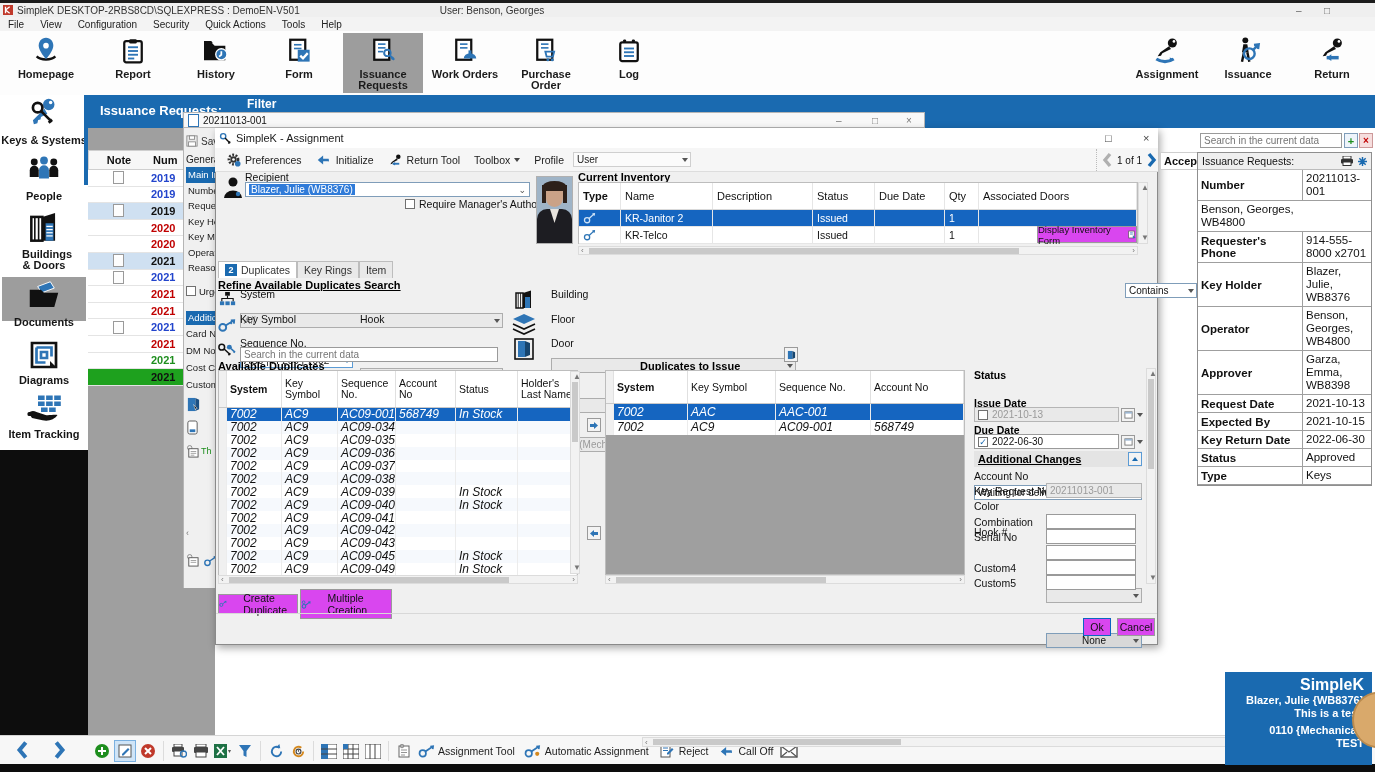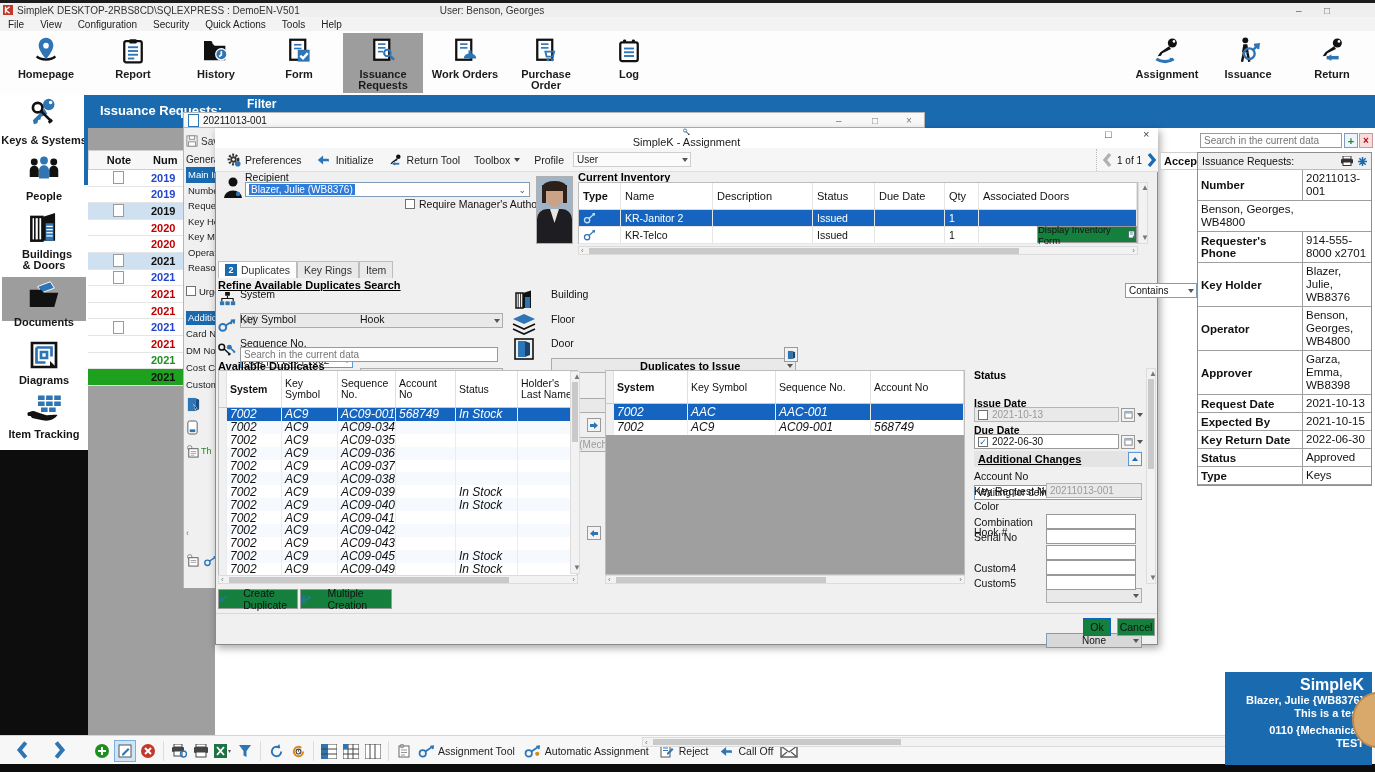--- a/index.html
+++ b/index.html
@@ -42,21 +42,21 @@
   #rw{left:183px;top:112px;width:742px;height:16px;background:#f8f8f8;border:1px solid #b5b5b5;box-sizing:border-box;display:flex;align-items:center;font-size:10px;}
   #rw-body{left:183px;top:128px;width:34px;height:460px;background:#f0f0f0;border-left:1px solid #b5b5b5;}
   #rw-strip{left:186px;top:131px;width:100px;}
   .rw-save{display:flex;align-items:center;gap:3px;font-size:10px;color:#333;height:20px;}
   .rw-tab{font-size:10px;color:#222;height:16px;display:flex;align-items:center;}
   .rw-nav-item{font-size:9.5px;color:#222;height:15.5px;display:flex;align-items:center;padding-left:2px;width:30px;overflow:hidden;white-space:nowrap;}
   .rw-nav-item.active{background:#1a6ab0;color:#fff;}
   .rw-field{font-size:9.5px;color:#222;height:17px;display:flex;align-items:center;width:30px;overflow:hidden;white-space:nowrap;}
   
   #dlg{left:215px;top:128px;width:943px;height:517px;background:#f0f0f0;border:1px solid #8a8a8a;box-sizing:border-box;box-shadow:2px 3px 8px rgba(0,0,0,.35);}
-  #dlg-title{left:215px;top:128px;width:943px;height:20px;background:#fff;border-bottom:1px solid #ddd;display:flex;align-items:center;font-size:11px;color:#1a1a1a;flex-direction:column;}
+  #dlg-title{left:215px;top:128px;width:943px;height:20px;background:#fff;border-bottom:1px solid #ddd;display:flex;align-items:center;font-size:11px;color:#1a1a1a;}
   #dlg-toolbar{left:215px;top:148px;width:943px;height:24px;background:#f6f6f6;border-bottom:1px solid #ddd;display:flex;align-items:center;font-size:10.5px;color:#222;gap:4px;padding-left:6px;box-sizing:border-box;}
   .dtb{display:flex;align-items:center;gap:4px;padding:0 5px;height:20px;}
   .combo{background:#fff;border:1px solid #7f9db9;height:15px;box-sizing:border-box;display:flex;align-items:center;padding:0 3px;font-size:10px;position:relative;}
   .combo .dd{position:absolute;right:2px;top:5px;width:0;height:0;border-left:3.5px solid transparent;border-right:3.5px solid transparent;border-top:4px solid #555;}
   .combo.dis{background:#e9e9e9;border-color:#adadad;color:#9a9a9a;}
   .lblf{font-size:10.5px;color:#111;}
   .bold-ul{font-weight:bold;text-decoration:underline;font-size:11px;color:#000;}
   .cb{width:10px;height:10px;border:1px solid #707070;background:#fff;display:inline-block;box-sizing:border-box;line-height:8px;font-size:9px;color:#1a6ab0;text-align:center;}
   .inv-head{display:grid;grid-template-columns:42px 92px 100px 62px 70px 34px 1fr;height:26px;align-items:center;font-size:11px;border-bottom:1px solid #d9d9d9;background:#fff;font-weight:normal;}
   .inv-row{display:grid;grid-template-columns:42px 92px 100px 62px 70px 34px 1fr;height:16px;align-items:center;font-size:10.5px;border-bottom:1px solid #e6e6e6;background:#fff;}
@@ -81,21 +81,21 @@
   .sb-track{background:#f2f2f2;border:1px solid #dcdcdc;box-sizing:border-box;position:absolute;}
   .sb-thumb{background:#c9c9c9;position:absolute;}
   .sb-arrow{position:absolute;font-size:8px;color:#777;line-height:8px;}
   
   .sp-lbl{font-size:10.5px;font-weight:bold;color:#000;}
   .sp-small{font-size:10.5px;color:#111;}
   .inputw{background:#fff;border:1px solid #9a9a9a;height:15px;box-sizing:border-box;font-size:10px;display:flex;align-items:center;padding:0 3px;}
   .inputd{background:#e9e9e9;border:1px solid #b5b5b5;height:15px;box-sizing:border-box;font-size:10px;color:#9a9a9a;display:flex;align-items:center;padding:0 3px;}
   .mini-btn{width:14px;height:14px;border:1px solid #9a9a9a;background:#f3f3f3;display:flex;align-items:center;justify-content:center;font-size:8px;color:#444;box-sizing:border-box;}
   
-  .btn{border:1px solid #9a9a9a;background:#15803d;display:flex;align-items:center;justify-content:center;font-size:10.5px;gap:16px;box-sizing:border-box;}
+  .btn{border:1px solid #9a9a9a;background:#d946ef;display:flex;align-items:center;justify-content:center;font-size:10.5px;gap:16px;box-sizing:border-box;}
   .btn.primary{border:1px solid #0b66c2;}
   
   #rp{left:1197px;top:152px;width:175px;background:#fff;border:1px solid #8f8f8f;box-sizing:border-box;}
   #rp-head{height:16px;background:#efefef;border-bottom:1px solid #bcbcbc;display:flex;align-items:center;font-size:10.5px;padding:0 4px;justify-content:space-between;}
   .rp-row{display:grid;grid-template-columns:105px 1fr;border-bottom:1px solid #9f9f9f;}
   .rp-l{font-weight:bold;font-size:11.5px;padding:2px 3px;border-right:1px solid #9f9f9f;display:flex;align-items:center;}
   .rp-v{font-size:11.5px;padding:2px 3px;line-height:13px;}
   
   #botbar{left:0;top:735px;width:1375px;height:30px;background:#f7f7f7;border-top:1px solid #d5d5d5;}
   #botblack{left:0;top:764px;width:1375px;height:8px;background:#0d0d0d;}
@@ -1002,21 +1002,21 @@
     </div>
 
   <div class="abs row" style="left:218px;top:589px">
     <div class="btn" style="width:80px;height:20px">
       <svg width="12" height="10" viewBox="0 0 14 11">
           <circle cx="4" cy="7" r="2.6" fill="none" stroke="#2e75b6" stroke-width="1.5"></circle>
           <path d="M6 5.5L12 1m-2.6.3L12 1l-.3 2.6" stroke="#2e75b6" stroke-width="1.5" fill="none"></path>
         </svg>
       <span>Create Duplicate</span>
     </div>
-    <div class="btn" style="width:92px;height:20px;margin-left:2px">
+    <div class="btn" style="width:92px;height:30px;margin-left:2px">
       <svg width="13" height="11" viewBox="0 0 14 12">
           <circle cx="3.5" cy="3" r="1.8" fill="none" stroke="#2e75b6" stroke-width="1.2"></circle>
           <circle cx="4" cy="8.5" r="2.4" fill="none" stroke="#2e75b6" stroke-width="1.4"></circle>
           <path d="M6 7L12 2.5m-2.3.2L12 2.5l-.2 2.3" stroke="#2e75b6" stroke-width="1.4" fill="none"></path>
         </svg>
       <span>Multiple Creation</span>
     </div>
   </div>
   <div class="abs" style="left:216px;top:613px;width:941px;height:1px;background:#d8d8d8"></div>
   <div class="abs btn primary" style="left:1083px;top:618px;width:28px;height:18px">

